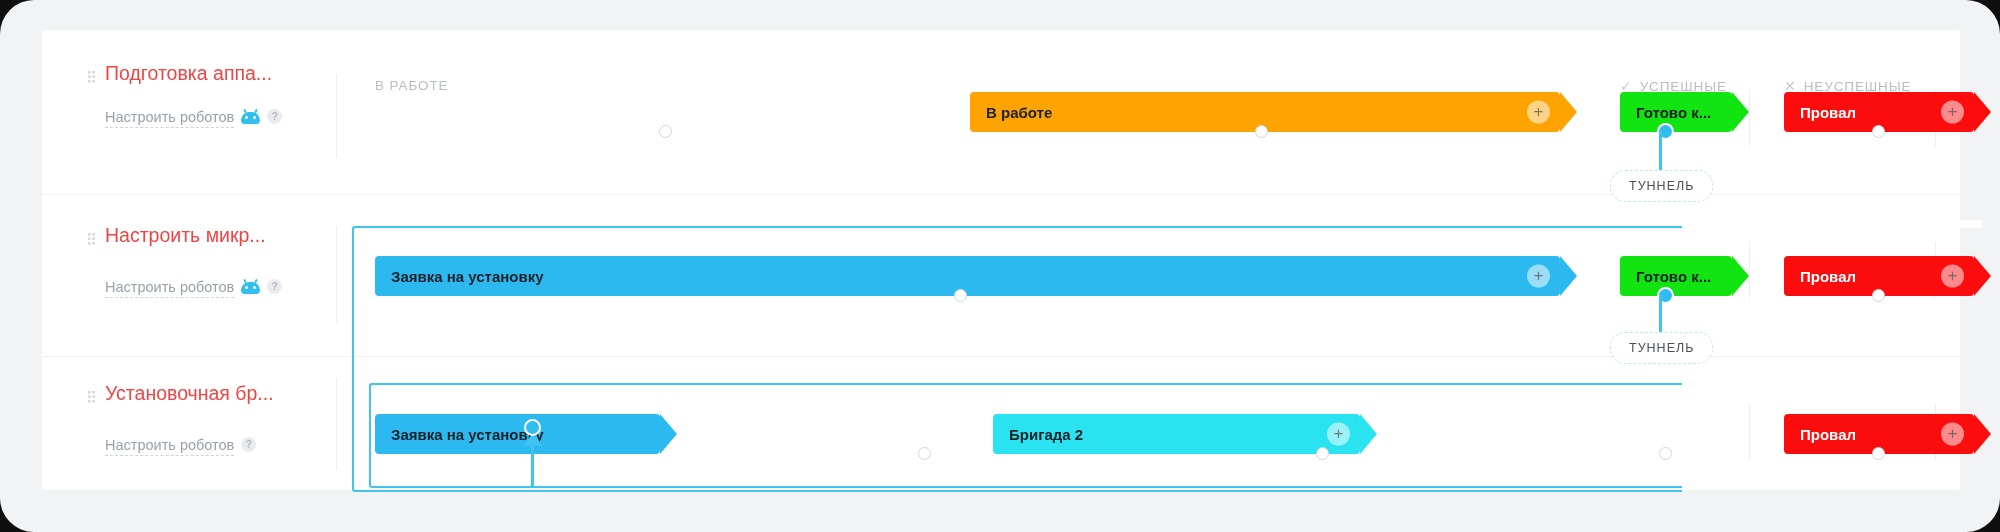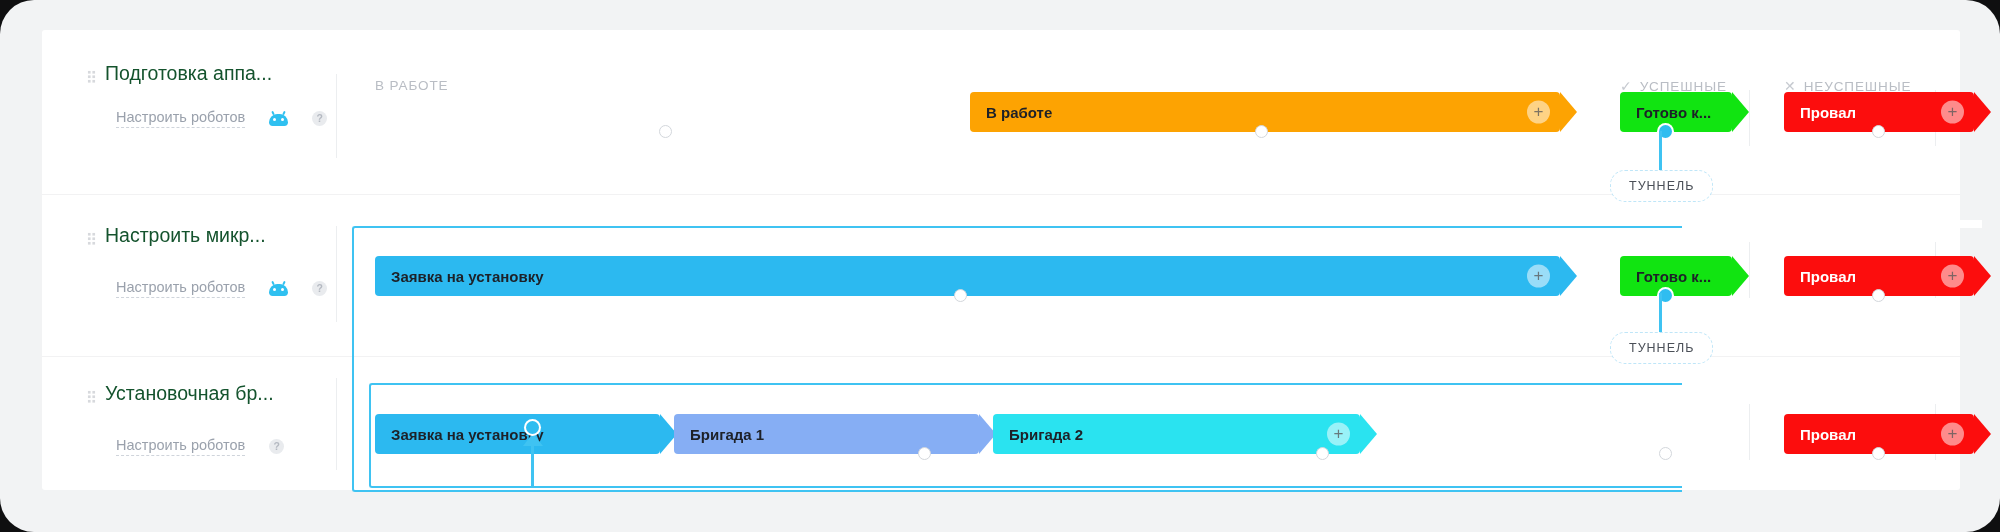--- a/index.html
+++ b/index.html
@@ -47,26 +47,26 @@
   .meta{position:absolute;left:0;top:0;width:300px;height:100%;}
   .grip{
     position:absolute;left:45px;
     width:9px;height:14px;
     background-image:radial-gradient(#d7d9dd 42%, transparent 44%);
     background-size:4.5px 4.5px;
     background-position:0 0;
   }
   .row-title{
     position:absolute;left:63px;
-    font-size:19.5px;color:#14532d;font-weight:400;white-space:nowrap;
+    font-size:19.5px;color:#ef4444;font-weight:400;white-space:nowrap;
   }
   .robots{
-    position:absolute;left:74px;
+    position:absolute;left:63px;
     font-size:14.5px;color:#9aa1ac;white-space:nowrap;
-    display:flex;align-items:center;gap:24px;
+    display:flex;gap:7px;
   }
   .robots .txt{border-bottom:1px dashed #cfd4db;padding-bottom:2px;}
   .robot-ico{display:inline-block;width:19px;height:15px;position:relative;}
   .robot-ico .dome{
     position:absolute;left:0;top:3px;width:19px;height:12px;
     background:#2fc0f0;border-radius:9px 9px 4px 4px;
   }
   .robot-ico .eye{
     position:absolute;top:7px;width:3px;height:3px;border-radius:50%;background:#fff;
   }
@@ -269,23 +269,20 @@
         <div class="robots" style="top:81px">
           <span class="txt">Настроить роботов</span>
           <span class="help-ico">?</span>
         </div>
       </div>
 
       <div class="chip arrow" style="--c:#2cb9f0;background:#2cb9f0;left:333px;top:58px;width:285px;">
         <span>Заявка на установку</span>
       </div>
 
-      <div class="chip arrow" style="--c:#86aef4;background:#86aef4;left:632px;top:58px;width:305px;">
-        <span>Бригада 1</span>
-      </div>
       <div class="dot-hollow" style="left:876px;top:91px;"></div>
 
       <div class="chip arrow" style="--c:#2ae3f0;background:#2ae3f0;left:951px;top:58px;width:367px;">
         <span>Бригада 2</span>
         <span class="plus">+</span>
       </div>
       <div class="dot-hollow" style="left:1274px;top:91px;"></div>
 
       <div class="dot-hollow" style="left:1617px;top:91px;"></div>
 

